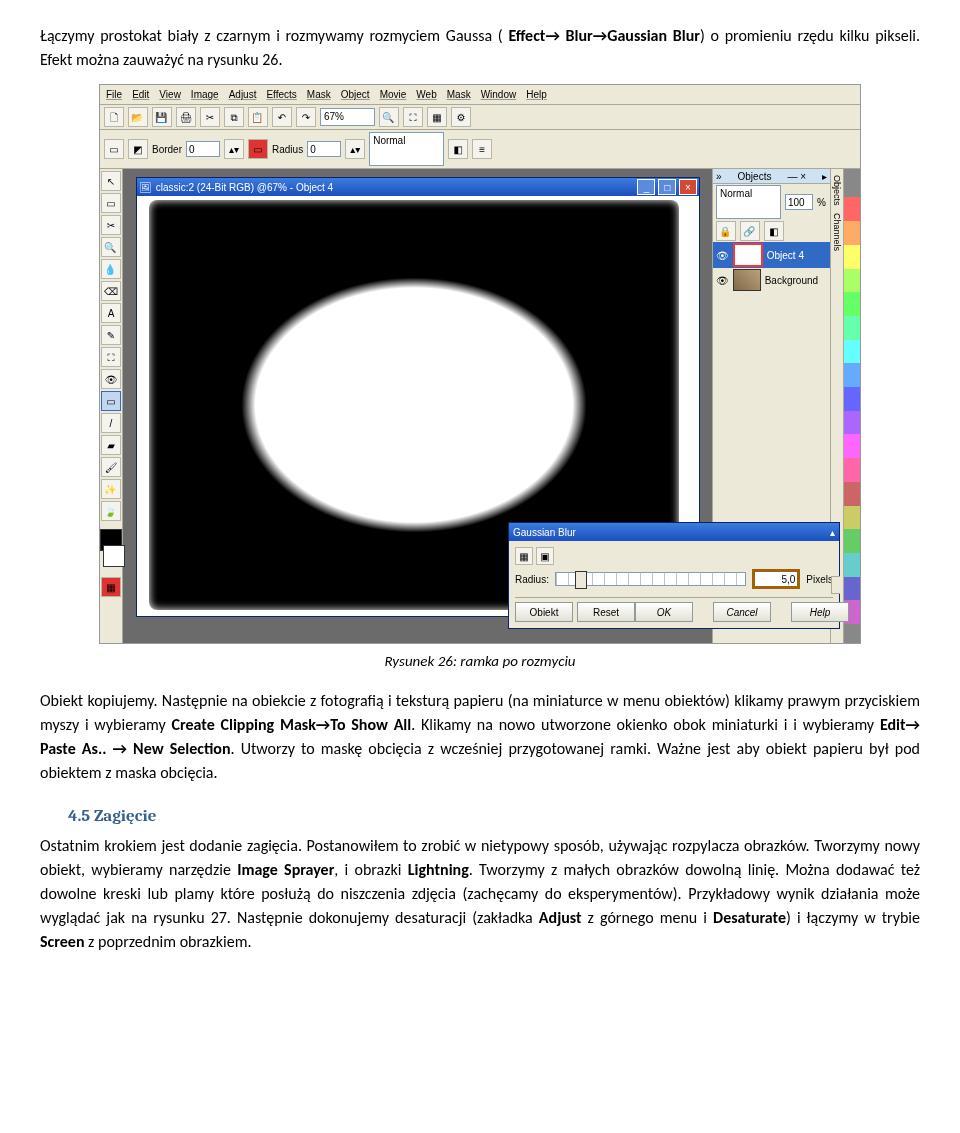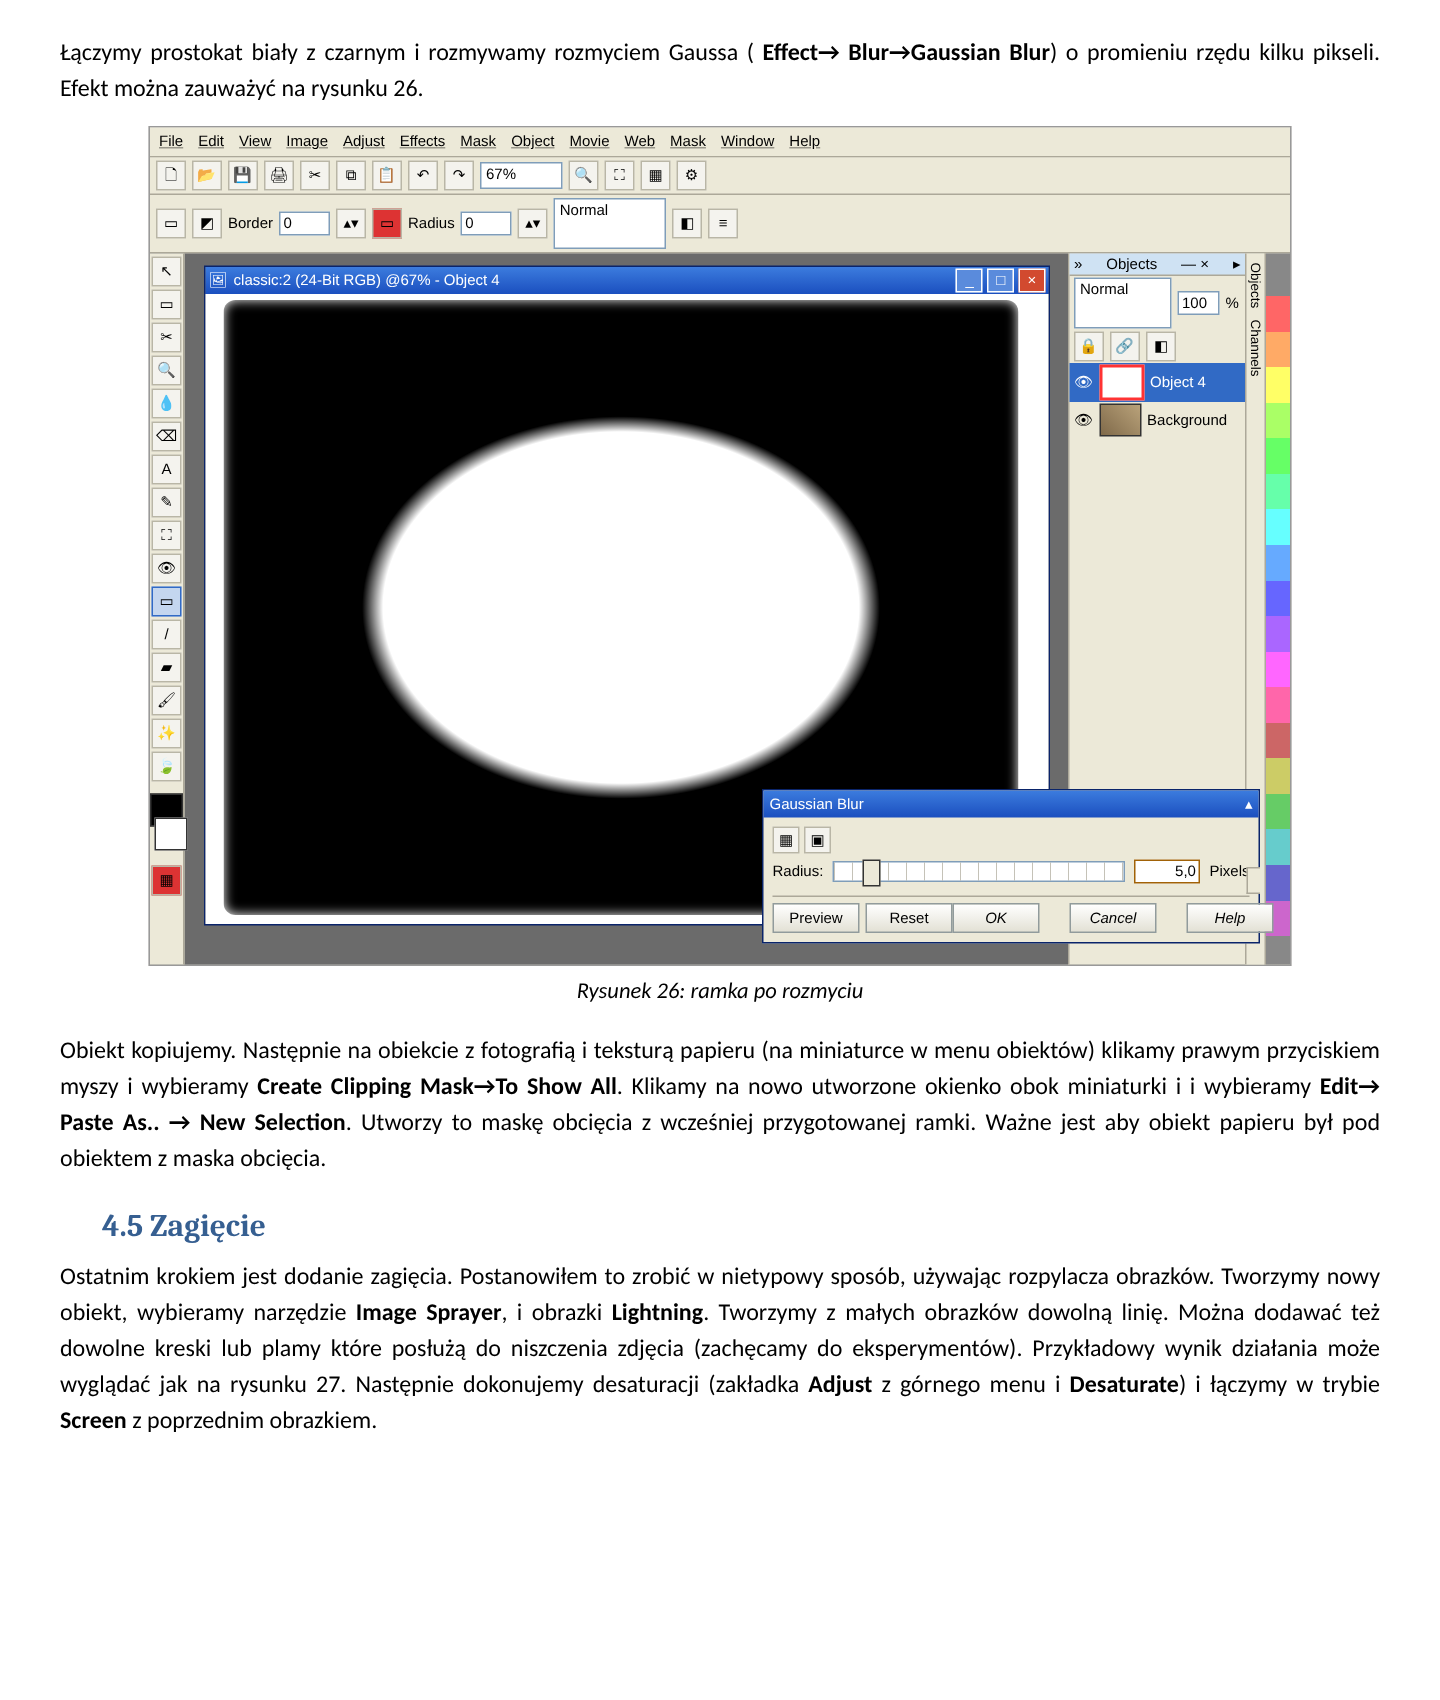--- a/index.html
+++ b/index.html
@@ -19,21 +19,21 @@
   }
   .bold { font-weight: bold; }
   .caption {
     text-align: center;
     font-style: italic;
     font-size: 15px;
     margin: 6px 0 16px 0;
   }
   .heading {
     font-family: Cambria, Georgia, serif;
-    font-size: 21px;
+    font-size: 17px;
     font-weight: bold;
     color: #365f91;
     margin: 18px 0 6px 28px;
   }
   
   .screenshot {
     width: 760px;
     margin: 8px auto 4px auto;
     background: #d6d3ce;
     border: 1px solid #999;
@@ -216,21 +216,21 @@
   }
   .slider .ticks {
     position:absolute; inset:0;
     background: repeating-linear-gradient(90deg, #aca899 0 1px, transparent 1px 12px);
     opacity:.7;
   }
   .slider .handle {
     position:absolute; top:-2px; left:10%; width:10px; height:16px;
     background:#ece9d8; border:1px solid #333;
   }
-  .gb-input { width:40px; height:14px; border:1px solid #a16207; background:#fff; text-align:right; padding-right:2px; }
+  .gb-input { width:40px; height:14px; border:3px solid #a16207; background:#fff; text-align:right; padding-right:2px; }
   .gb-btns { display:flex; justify-content:space-between; margin-top:4px; padding-top:4px; border-top:1px solid #aca899;}
   .gb-btns .btn {
     min-width:44px; height:18px; border:1px solid #919b9c;
     background: linear-gradient(#fff,#e3e1d5);
     display:inline-flex; align-items:center; justify-content:center;
     padding:0 6px;
   }
   .side-tag {
     position:absolute; right:-1px; top:50%;
     width:8px; height:16px;
@@ -386,21 +386,21 @@
           <span>Radius:</span>
           <div class="slider">
             <div class="ticks"></div>
             <div class="handle"></div>
           </div>
           <span class="gb-input">5,0</span>
           <span>Pixels</span>
         </div>
         <div class="gb-btns">
           <span style="display:flex;gap:4px;">
-            <span class="btn">Preview</span>
+            <span class="btn">Obiekt</span>
             <span class="btn">Reset</span>
           </span>
           <span style="display:flex;gap:20px;font-style:italic;">
             <span class="btn">OK</span>
             <span class="btn">Cancel</span>
             <span class="btn">Help</span>
           </span>
         </div>
       </div>
     </div>

